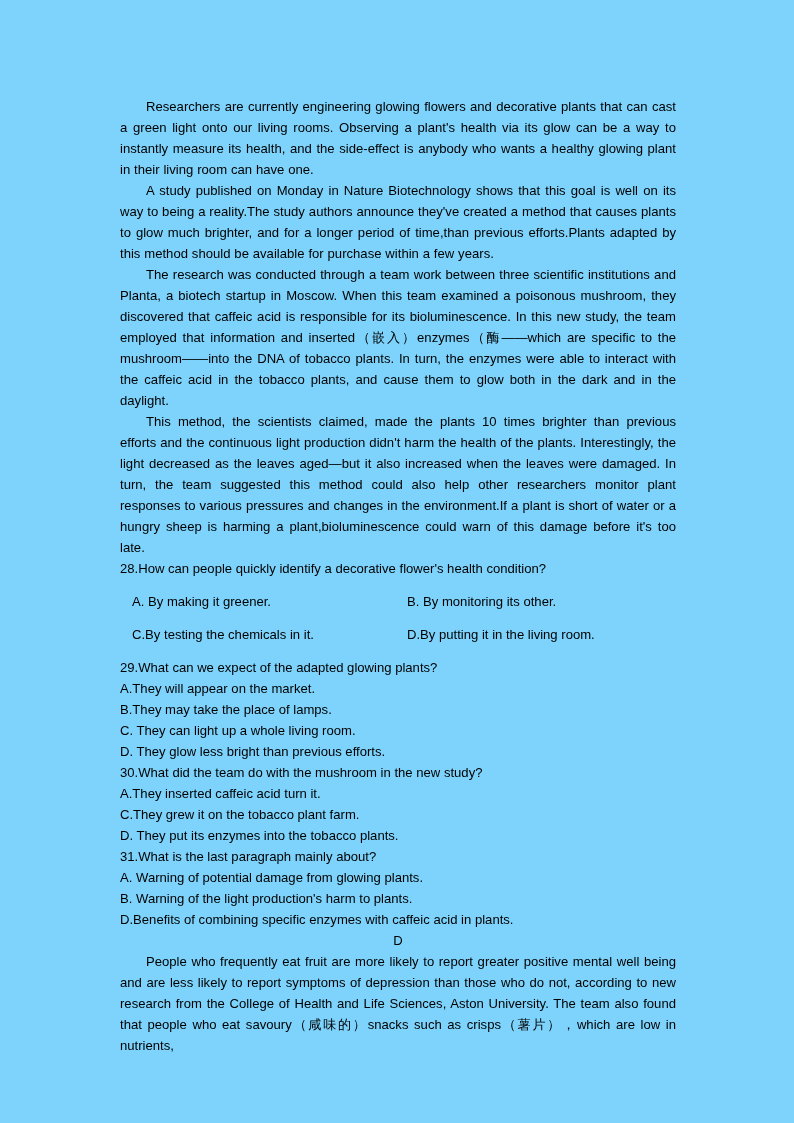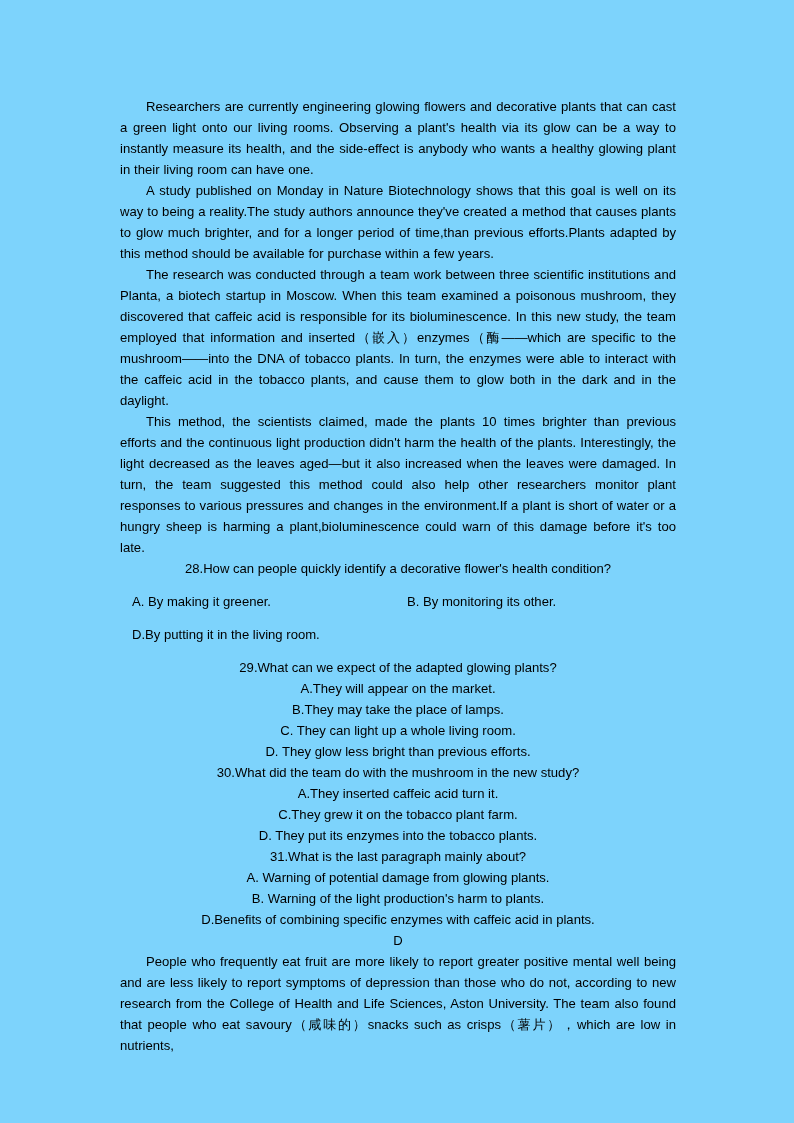--- a/index.html
+++ b/index.html
@@ -49,21 +49,21 @@
     content: "";
     display: inline-block;
     width: 100%;
   }
 
   
   .qline {
     margin: 0;
     font-size: 13.1px;
     line-height: 21px;
-    text-align: center;
+    text-align: left;
     text-indent: 0;
     white-space: nowrap;
   }
   .opt-row {
     display: flex;
     margin: 12px;
     line-height: 21px;
     font-size: 13.1px;
   }
   .opt-col-a {
@@ -98,20 +98,21 @@
     <p class="para">The research was conducted through a team work between three scientific institutions and Planta, a biotech startup in Moscow. When this team examined a poisonous mushroom, they discovered that caffeic acid is responsible for its bioluminescence. In this new study, the team employed that information and inserted（嵌入）enzymes（酶——which are specific to the mushroom——into the DNA of tobacco plants. In turn, the enzymes were able to interact with the caffeic acid in the tobacco plants, and cause them to glow both in the dark and in the daylight.</p>
 
     <p class="para">This method, the scientists claimed, made the plants 10 times brighter than previous efforts and the continuous light production didn't harm the health of the plants. Interestingly, the light decreased as the leaves aged—but it also increased when the leaves were damaged. In turn, the team suggested this method could also help other researchers monitor plant responses to various pressures and changes in the environment.If a plant is short of water or a hungry sheep is harming a plant,bioluminescence could warn of this damage before it's too late.</p>
 
     <p class="qline">28.How can people quickly identify a decorative flower's health condition?</p>
     <div class="opt-row">
       <span class="opt-col-a">A. By making it greener.</span>
       <span class="opt-col-b">B. By monitoring its other.</span>
     </div>
     <div class="opt-row">
+      <span class="opt-col-a">C.By testing the chemicals in it.</span>
       <span class="opt-col-b">D.By putting it in the living room.</span>
     </div>
 
     <p class="qline">29.What can we expect of the adapted glowing plants?</p>
     <p class="qline">A.They will appear on the market.</p>
     <p class="qline">B.They may take the place of lamps.</p>
     <p class="qline">C. They can light up a whole living room.</p>
     <p class="qline">D. They glow less bright than previous efforts.</p>
 
     <p class="qline">30.What did the team do with the mushroom in the new study?</p>

